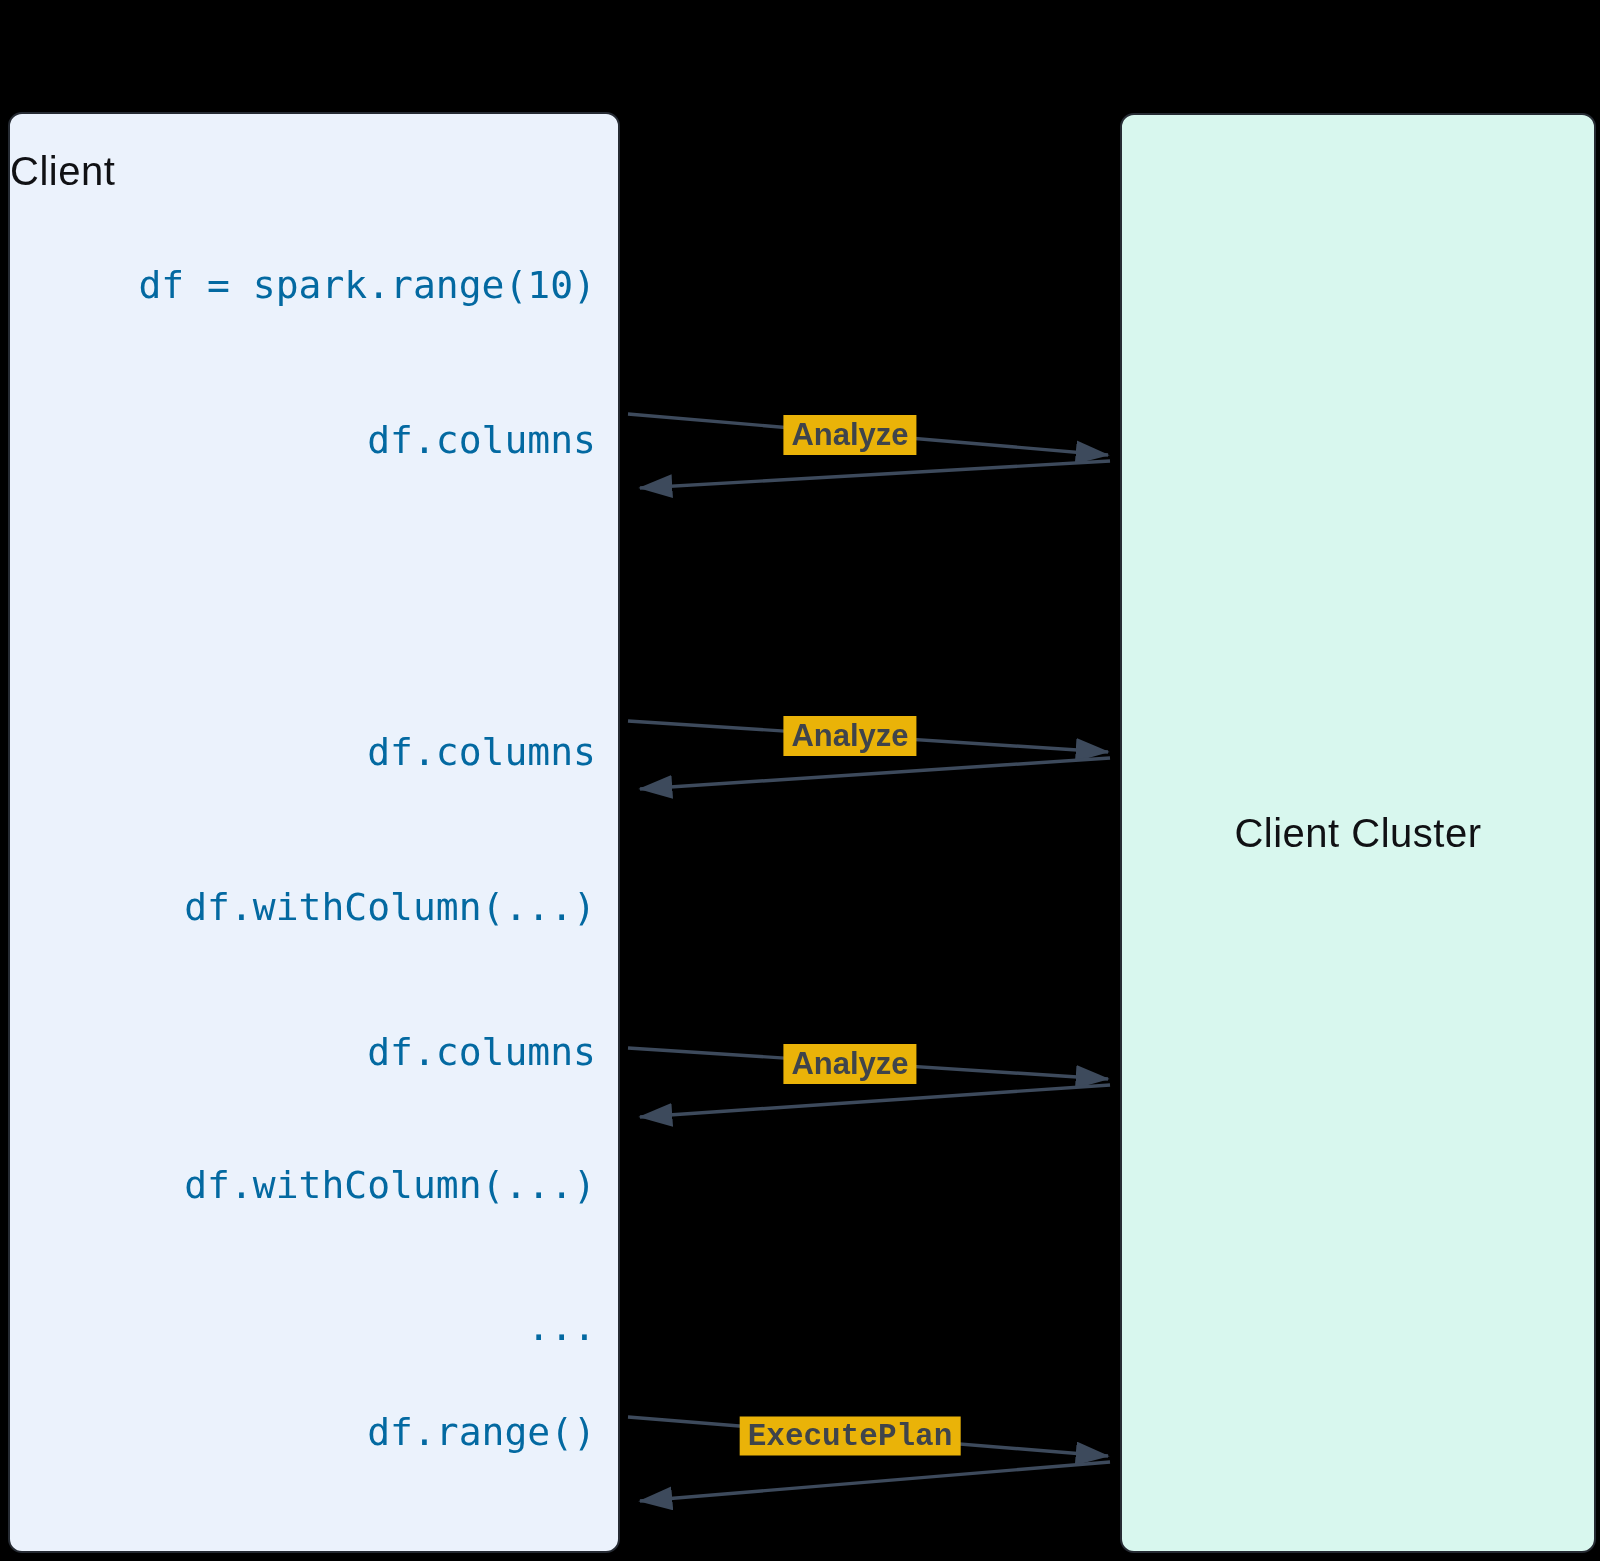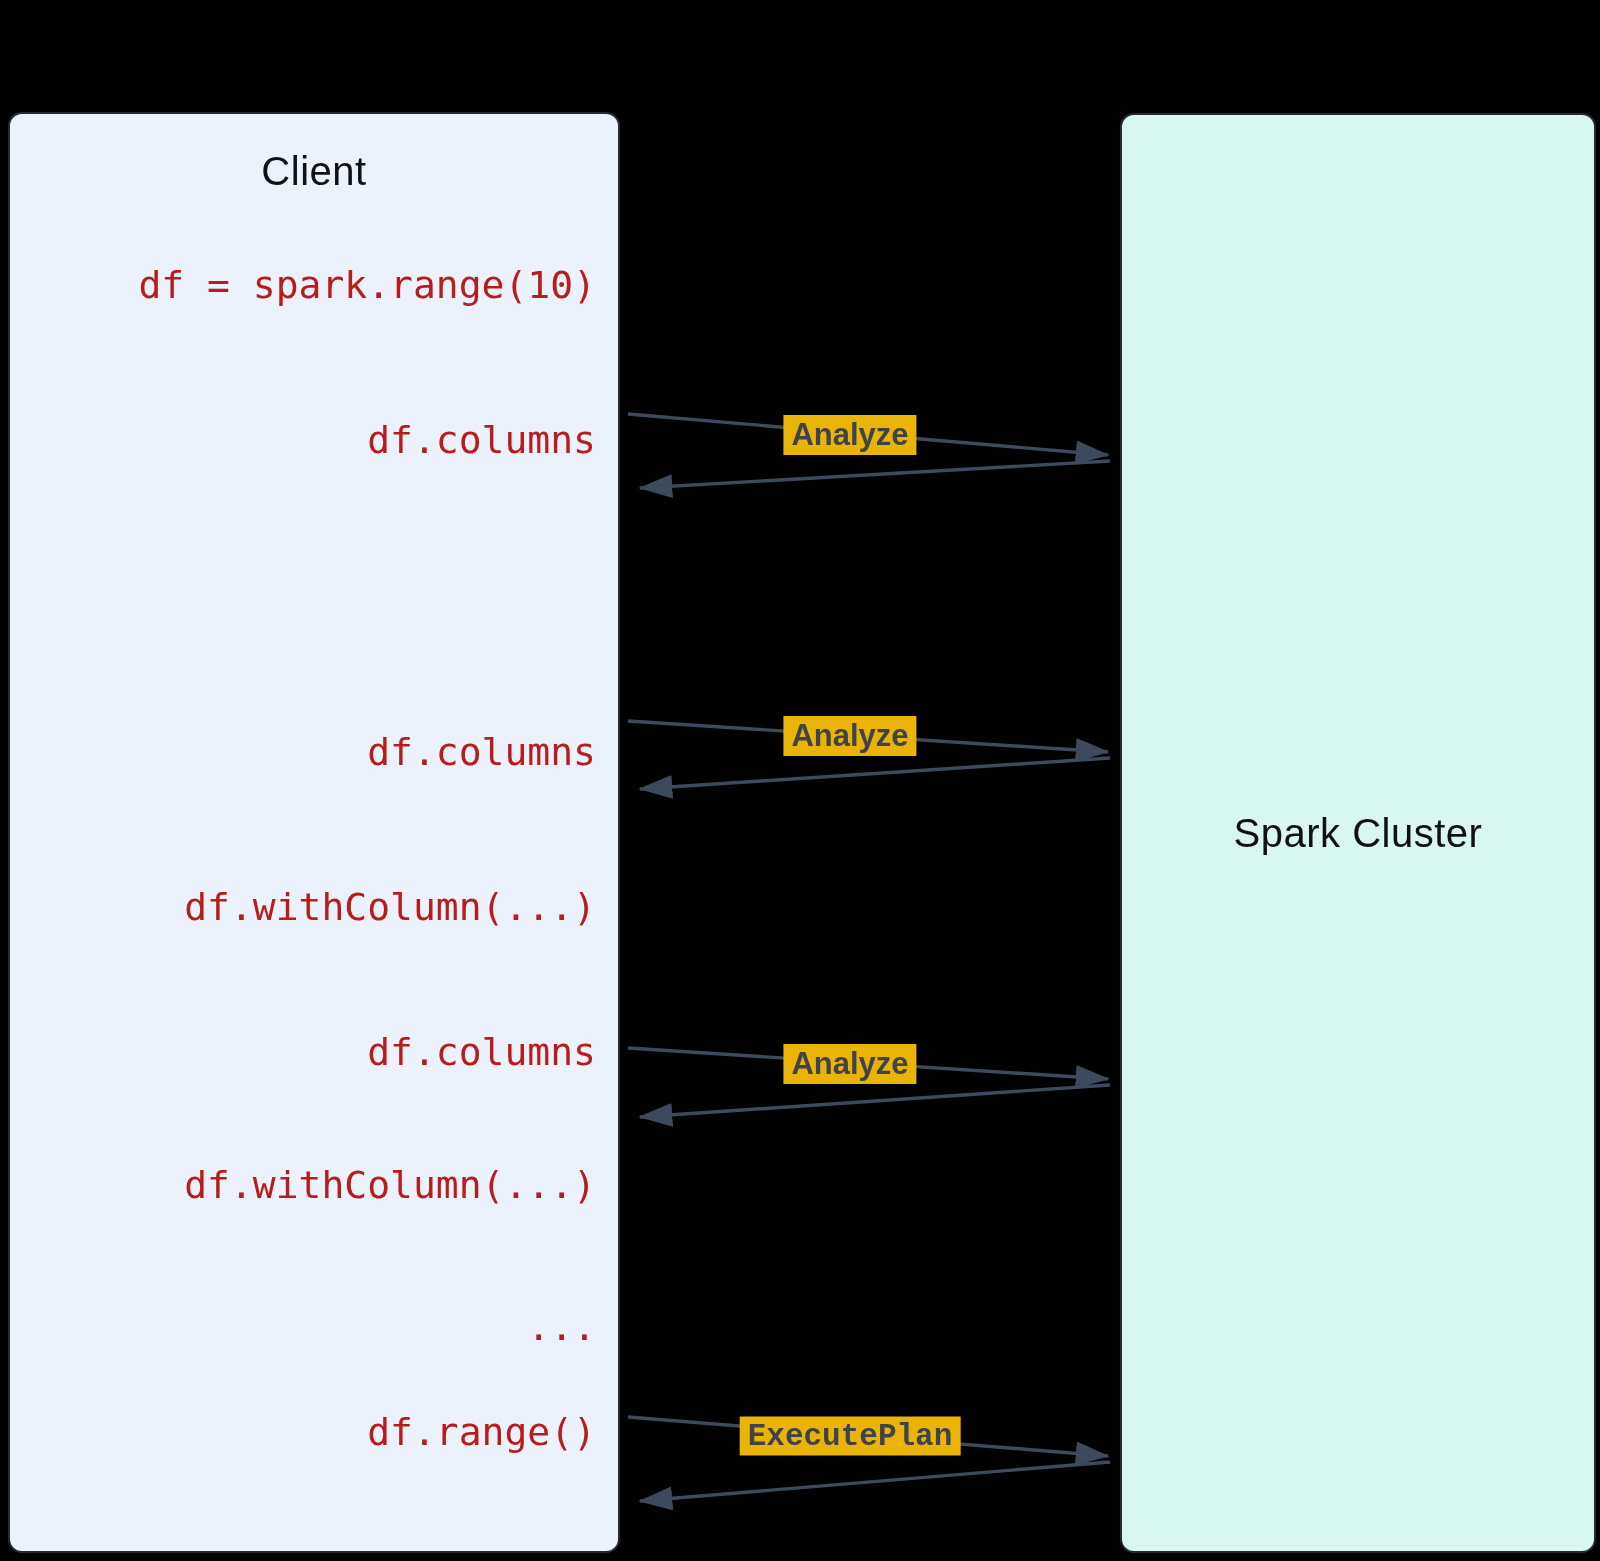--- a/index.html
+++ b/index.html
@@ -21,35 +21,35 @@
     background:#EBF2FC;
   }
   .cluster-box{
     left:1120px;top:113px;width:476px;height:1440px;
     background:#D8F7EE;
     display:flex;align-items:center;justify-content:center;
   }
   .box-title{
     color:#101114;
     font-size:40px;
-    text-align:center;
+    text-align:left;
     letter-spacing:0.5px;
   }
   .client-title{
     position:absolute;left:0;right:0;top:32px;
     height:50px;line-height:50px;
   }
   .code-line{
     position:absolute;
     left:0;right:22px;
     height:50px;line-height:50px;
     text-align:right;
     font-family:"DejaVu Sans Mono", monospace;
     font-size:38px;
-    color:#b91c1c;
+    color:#0369a1;
     white-space:pre;
   }
   .cl-0{top:146px;}
   .cl-1{top:301px;}
   .cl-2{top:458px;}
   .cl-3{top:613px;}
   .cl-4{top:768px;}
   .cl-5{top:913px;}
   .cl-6{top:1046px;}
   .cl-7{top:1188px;}
@@ -81,21 +81,21 @@
     <div class="code-line cl-1">df.columns</div>
     <div class="code-line cl-3">df.columns</div>
     <div class="code-line cl-4">df.withColumn(...)</div>
     <div class="code-line cl-5">df.columns</div>
     <div class="code-line cl-6">df.withColumn(...)</div>
     <div class="code-line cl-7">...</div>
     <div class="code-line cl-8">df.range()</div>
   </div>
 
   <div class="box cluster-box">
-    <div class="box-title">Spark Cluster</div>
+    <div class="box-title">Client Cluster</div>
   </div>
 
   <svg class="arrows-svg" width="1600" height="1561" viewBox="0 0 1600 1561">
     <defs>
       <marker id="ah" markerWidth="12" markerHeight="9" refX="9.5" refY="3.5" orient="auto" markerUnits="strokeWidth">
         <path d="M0,0 L10,3.5 L0,7 Z" fill="#3d4a5c"></path>
       </marker>
     </defs>
     <g stroke="#3d4a5c" stroke-width="3.4" fill="none">
       <path d="M628,414 L1108,455" marker-end="url(#ah)"></path>

